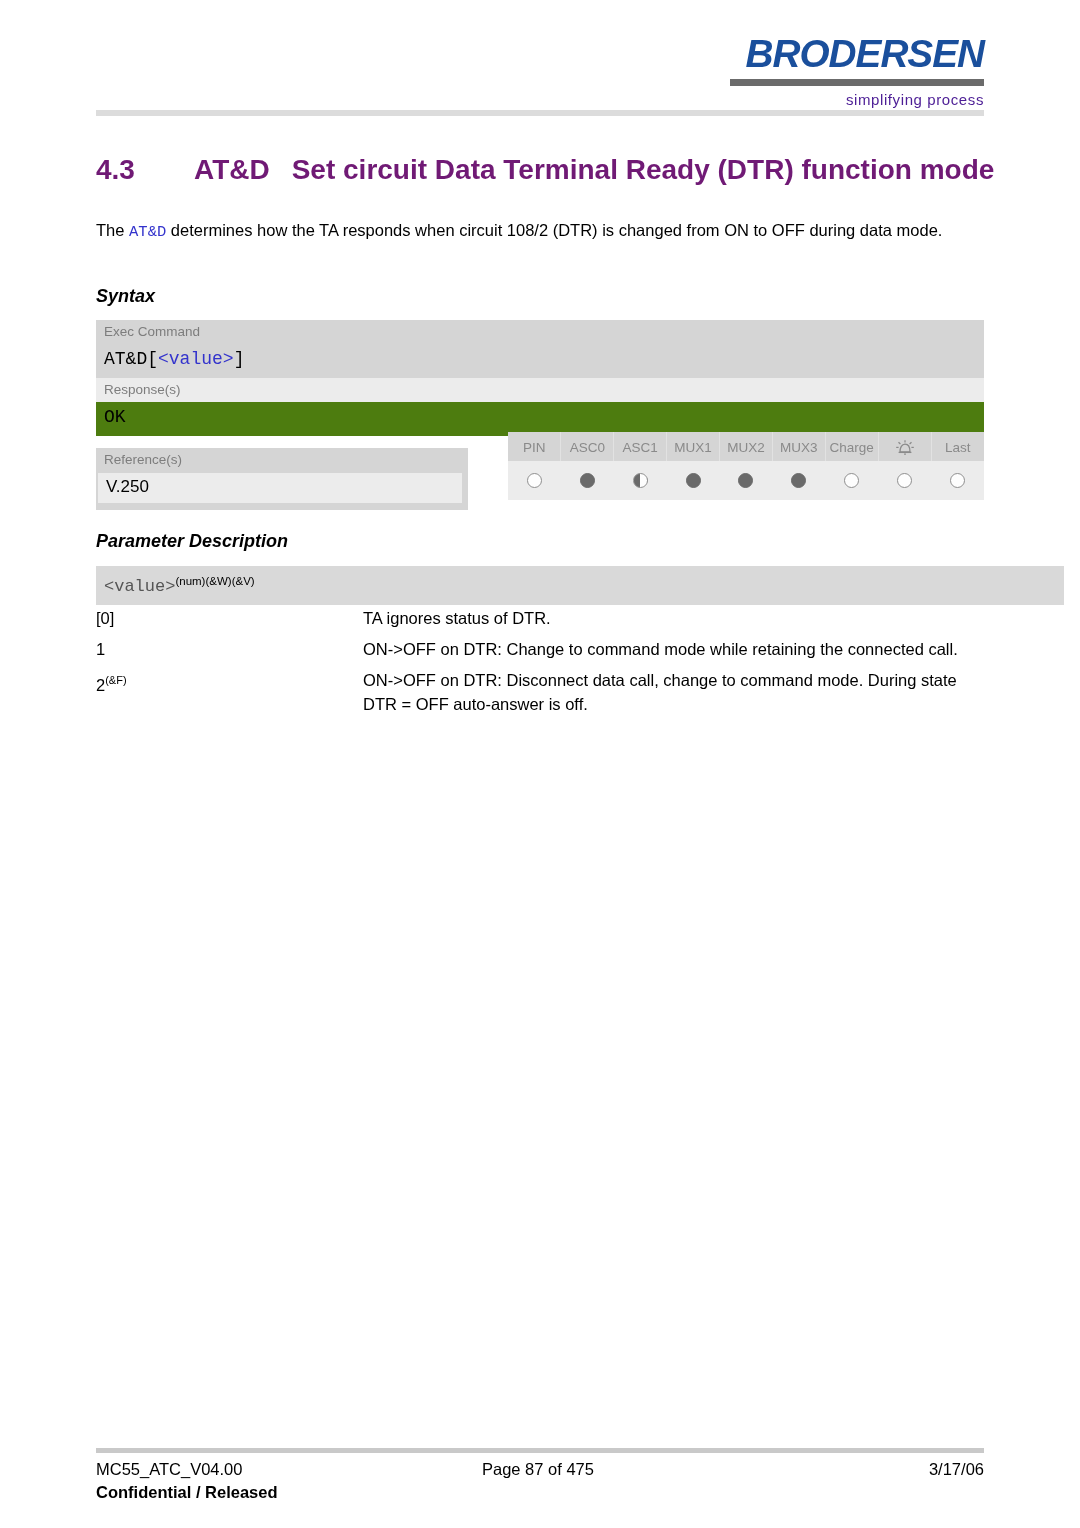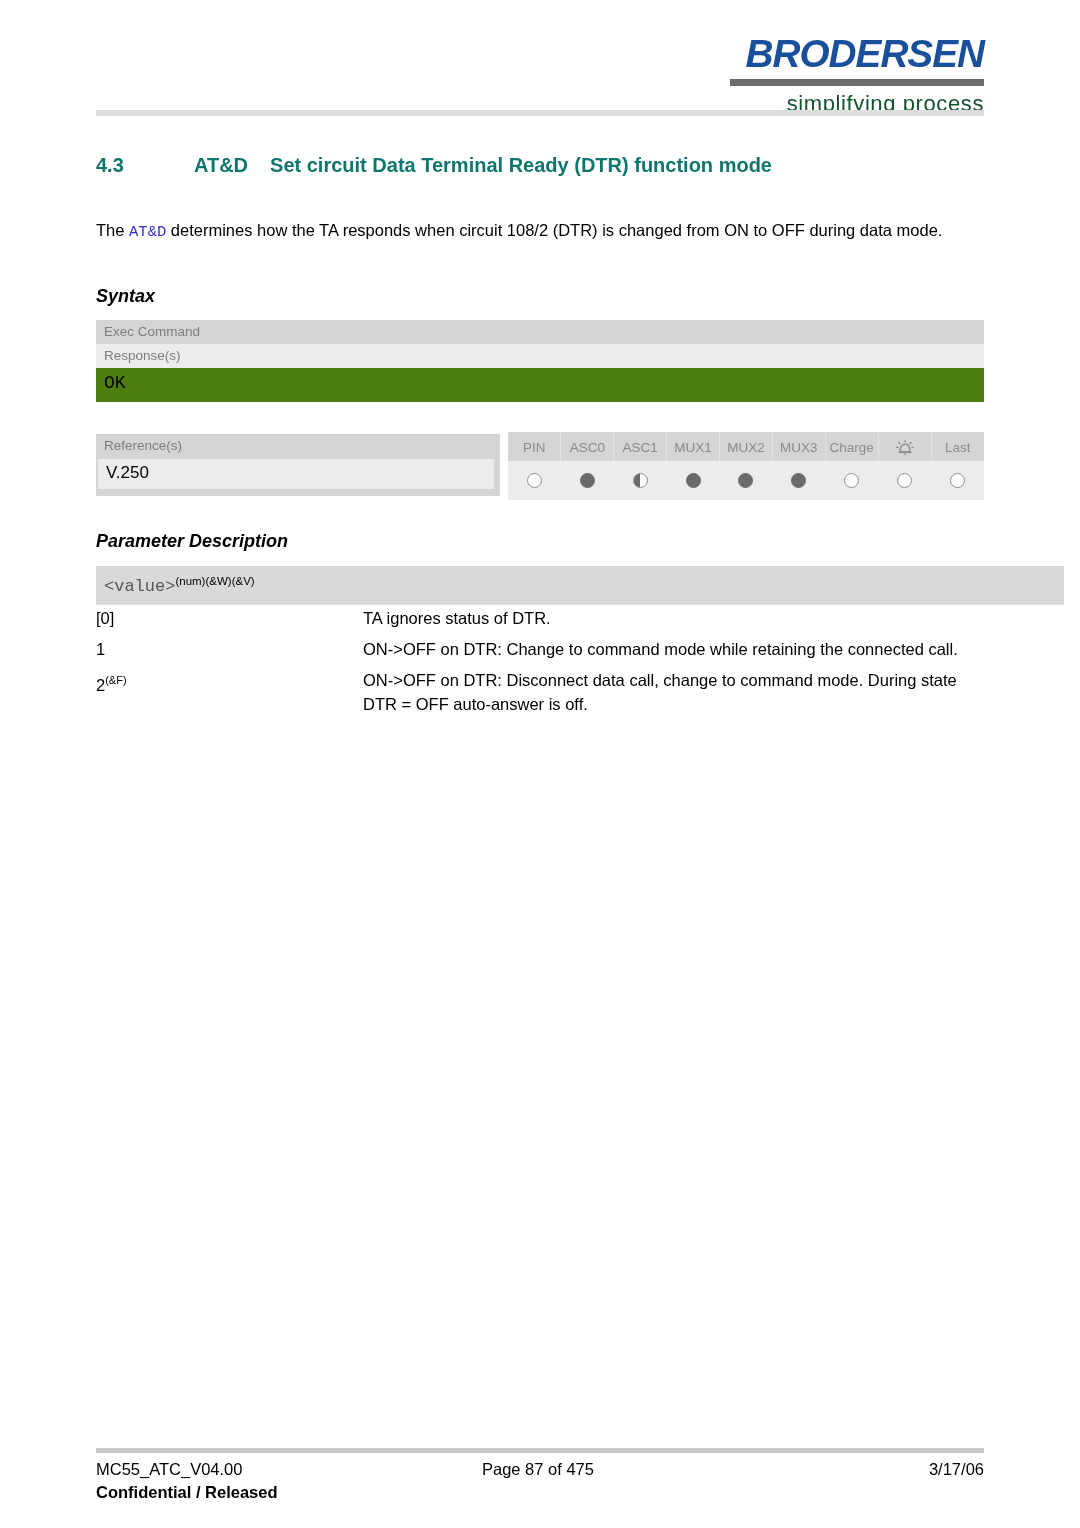--- a/index.html
+++ b/index.html
@@ -36,45 +36,45 @@
     transform: scaleX(1.02);
     transform-origin: right center;
   }
   .logo-bar {
     height: 7px;
     background: #6b6b6b;
     margin-top: 5px;
     margin-left: 6px;
   }
   .logo-tag {
-    font-size: 22px;
-    color: #14532d;
+    font-size: 15px;
+    color: #4c1d95;
     margin-top: 5px;
     letter-spacing: 0.6px;
     white-space: nowrap;
   }
 
   .header-rule {
     position: absolute;
     left: 96px;
     top: 110px;
     width: 888px;
     height: 6px;
     background: #dcdcdc;
   }
 
   
   .page-title {
     position: absolute;
     left: 96px;
     top: 154px;
     width: 890px;
-    font-size: 20px;
+    font-size: 28px;
     font-weight: bold;
-    color: #0f766e;
+    color: #701a75;
     white-space: nowrap;
   }
   .page-title .num { display: inline-block; width: 98px; }
   .page-title .cmd { display: inline-block; padding-right: 22px; }
 
   
   .intro {
     position: absolute;
     left: 96px;
     top: 218px;
@@ -130,22 +130,22 @@
   .ref-row {
     position: absolute;
     left: 96px;
     top: 432px;
     width: 888px;
     height: 62px;
   }
   .ref-left {
     position: absolute;
     left: 0;
-    top: 2px;
-    width: 404px;
+    top: 16px;
+    width: 372px;
     background: #d5d5d5;
     height: 62px;
   }
   .ref-left .band-label { background: transparent; padding-left: 8px; padding-top: 4px; }
   .ref-left .refval {
     background: #ececec;
     font-size: 17px;
     margin: 1px 6px 0 2px;
     padding: 3px 8px 5px 8px;
     line-height: 22px;
@@ -277,20 +277,21 @@
 </div>
 
 <div class="intro">
   <span>The </span><span class="mono-blue">AT&amp;D</span><span> determines how the TA responds when circuit 108/2 (DTR) is changed from ON to OFF during data mode.</span>
 </div>
 
 <div class="sec-head" id="syntax-head">Syntax</div>
 
 <div class="syntax-table">
   <div class="band-label">Exec Command</div>
+  <div class="band-value"><span>AT&amp;D[</span><span class="blue">&lt;value&gt;</span><span>]</span></div>
   <div class="band-label light">Response(s)</div>
   <div class="band-value light">OK</div>
 </div>
 
 <div class="ref-row">
   <div class="ref-left">
     <div class="band-label">Reference(s)</div>
     <div class="refval">V.250</div>
   </div>
   <div class="ind-block">

